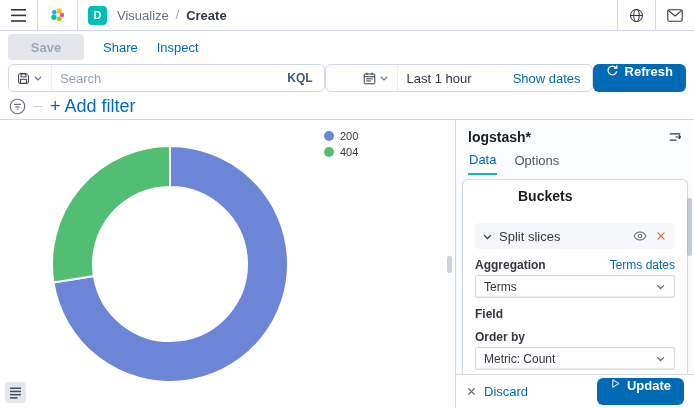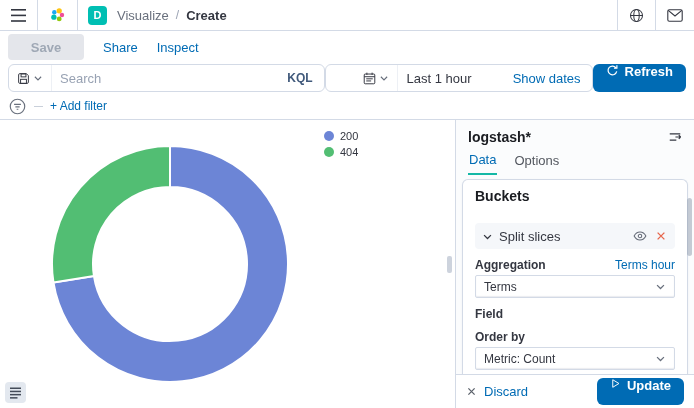--- a/index.html
+++ b/index.html
@@ -36,21 +36,21 @@
   .qb-input::placeholder { color:#98A2B3; }
   .qb-kql { padding:0 11px; font-size:12px; font-weight:600; color:#40597b; background:none; border:none; cursor:pointer; font-family:inherit; }
   .qb-time { flex:1; text-align:left; padding:0 9px; font-size:13px; color:#343741; background:none; border:none; cursor:pointer; font-family:inherit; }
   .qb-showdates { padding:0 11px; font-size:13px; }
   .primary-btn { background:#006BB4; color:#fff; border:none; border-radius:6px; height:28px;
     display:flex; align-items:flex-start; gap:6px; padding:0 13px; font-size:13px; font-weight:600; cursor:pointer; font-family:inherit; }
 
   
   .filter-bar { height:27px; display:flex; align-items:center; gap:7px; padding:0 8px; border-bottom:1px solid #D3DAE6; background:#fff; }
   .filter-dash { width:9px; height:1px; background:#c9d0da; }
-  .add-filter { font-size:12px; }
+  .add-filter { font-size:18px; }
 
   
   .main { display:flex; height:288px; }
   .chart-area { flex:1; position:relative; background:#fff; }
   .legend { position:absolute; left:324px; top:10px; }
   .legend-item { display:flex; align-items:center; gap:6px; margin-bottom:4px; cursor:pointer; }
   .legend-dot { width:10px; height:10px; border-radius:50%; }
   .legend-label { font-size:11px; color:#343741; }
   .legend-toggle { position:absolute; left:5px; bottom:5px; width:21px; height:21px; border:none; border-radius:4px;
     background:#e3e8ef; display:flex; align-items:center; justify-content:center; cursor:pointer; }
@@ -61,21 +61,21 @@
   .sp-header { padding:9px 12px 0 12px; }
   .sp-title-row { display:flex; align-items:center; justify-content:space-between; }
   .sp-title { font-size:14px; font-weight:700; color:#1a1c21; }
   .collapse-btn { background:none; border:none; cursor:pointer; color:#343741; display:flex; }
   .sp-tabs { display:flex; gap:16px; margin-top:7px; }
   .sp-tab { background:none; border:none; font-size:13px; font-family:inherit; padding:0 1px 6px; cursor:pointer; color:#53575f; }
   .sp-tab.active { color:#006BB4; border-bottom:2px solid #14b8a6; }
   .sp-body { flex:1; padding:4px 6px 0 6px; overflow:hidden; }
   .card { height:100%; background:#fff; border:1px solid #D3DAE6; border-bottom:none; border-radius:6px 6px 0 0;
     padding:8px 12px; box-shadow:0 1px 2px rgba(152,162,179,.15); }
-  .buckets-title { font-size:14px; font-weight:700; color:#1a1c21; }
+  .buckets-title { font-size:14px; font-weight:700; color:#1a1c21;margin-left:43px; }
   .bucket-row { margin-top:19px; height:26px; background:#F5F7FA; border-radius:4px; display:flex; align-items:center; gap:6px; padding:0 7px; cursor:pointer; }
   .bucket-row-label { flex:1; font-size:13px; color:#343741; }
   .icon-btn { background:none; border:none; cursor:pointer; display:flex; align-items:center; padding:1px; }
   .form-row-head { display:flex; align-items:center; justify-content:space-between; margin-top:9px; }
   .form-label { font-size:12px; font-weight:700; color:#343741; }
   .help-link { font-size:12px; }
   .select { margin-top:3px; width:100%; height:23px; border:1px solid #D3DAE6; border-radius:2px; background:#fff;
     display:flex; align-items:center; justify-content:space-between; padding:0 8px; font-size:12px; color:#343741;
     cursor:pointer; font-family:inherit; box-shadow:inset 0 -1px 1px rgba(152,162,179,.2); }
   .sp-footer { height:34px; border-top:1px solid #D3DAE6; background:#fff; display:flex; align-items:center;
@@ -282,21 +282,21 @@
           <button class="icon-btn">
             <span>
               <svg width="12" height="12" viewBox="0 0 16 16" fill="none" stroke="#E7664C" stroke-width="1.8">
                 <path d="M3.5 3.5l9 9M12.5 3.5l-9 9"></path>
               </svg>
             </span>
           </button>
         </div>
         <div class="form-row-head">
           <span class="form-label">Aggregation</span>
-          <a class="text-link help-link">Terms hour</a>
+          <a class="text-link help-link">Terms dates</a>
         </div>
         <button class="select">
           <span>Terms</span>
           <span>
             <svg width="11" height="11" viewBox="0 0 16 16" fill="none" stroke="#69707D" stroke-width="1.8">
                 <path d="M3 6l5 5 5-5"></path>
               </svg>
           </span>
         </button>
         <div class="form-row-head">

